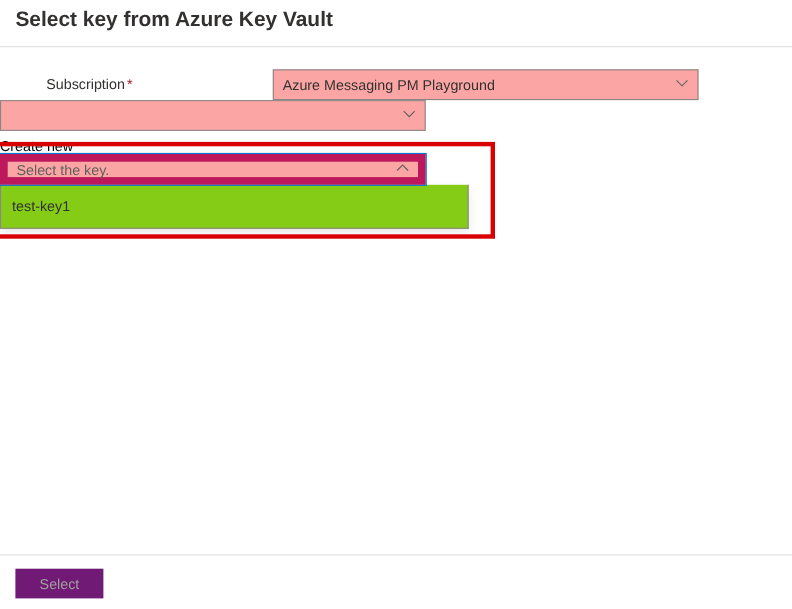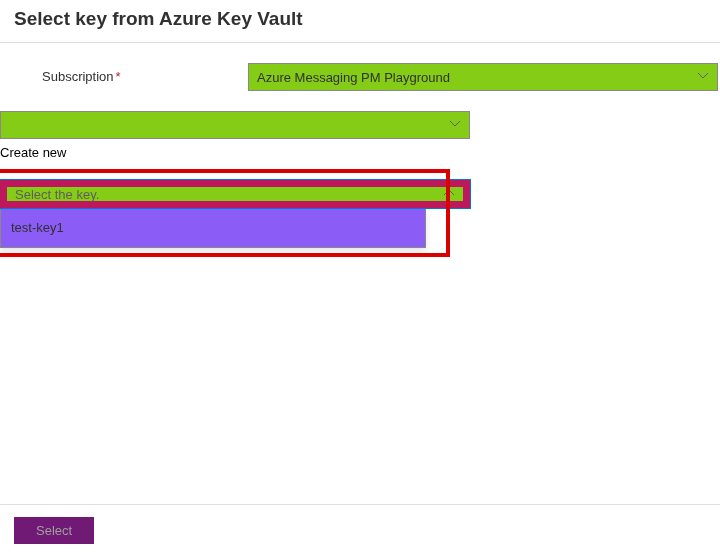--- a/index.html
+++ b/index.html
@@ -17,38 +17,38 @@
     font-weight: 600;
     padding: 8px 14px 6px;
   }
   .divider {
     border-top: 1px solid #e1dfdd;
     margin: 6px 0 20px;
   }
   .form {
     display: grid;
     grid-template-columns: 248px 1fr;
-    row-gap: 20px;
+    row-gap: 0;
     padding-right: 14px;
     position: relative;
   }
   .label-cell {
     padding-left: 42px;
     padding-top: 6px;
     font-size: 13px;
     color: #323130;
   }
   .req { color: #a4262c; margin-left: 2px; }
   .field-col { padding-right: 10px; }
   .select-box {
     position: relative;
-    width: 470px;
+    width: 387px;
     height: 28px;
     border: 1px solid #8a8886;
-    background: #84cc16;
+    background: #fca5a5;
     display: flex;
     align-items: center;
     padding: 0 28px 0 8px;
     font-size: 13px;
     cursor: pointer;
   }
   .select-box.focused {
     border: 7px solid #be185d;
     outline: 1px solid #0078d4;
   }
@@ -64,21 +64,21 @@
     color: #000000;
     font-size: 13px;
     display: inline-block;
     margin-top: 6px;
     cursor: pointer;
   }
   .dropdown-panel {
     width: 426px;
     border: 1px solid #8a8886;
     border-top: none;
-    background: #8b5cf6;
+    background: #84cc16;
     box-shadow: 0 4px 8px rgba(0,0,0,0.1);
     padding: 6px 0;
   }
   .dropdown-option {
     padding: 6px 10px;
     font-size: 13px;
     cursor: pointer;
   }
   .highlight-box {
     position: absolute;

